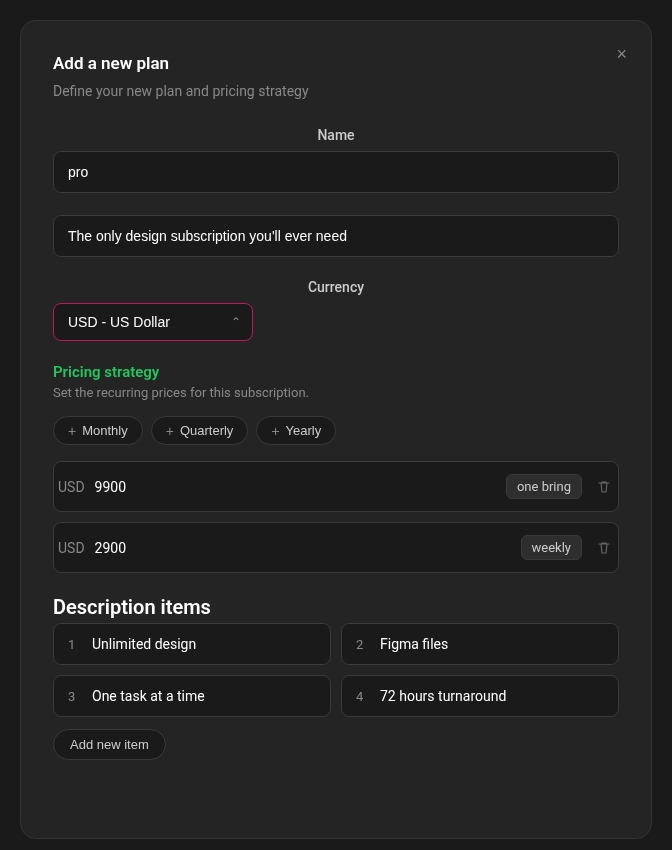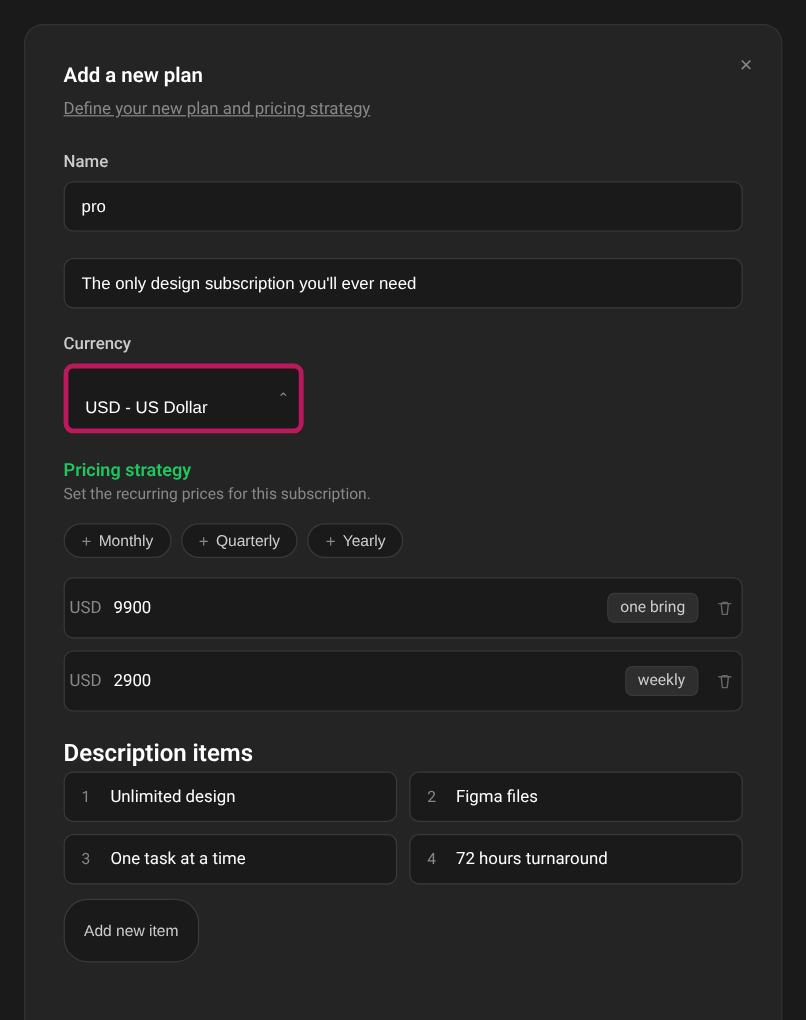--- a/index.html
+++ b/index.html
@@ -57,32 +57,32 @@
       font-size: 17px;
       font-weight: 600;
       color: #ffffff;
       margin-bottom: 10px;
     }
 
     .modal-subtitle {
       font-size: 14px;
       color: #888;
       margin-bottom: 28px;
-      text-decoration: underline;
     }
 
     .field-group {
       margin-bottom: 22px;
     }
 
     .field-label {
       font-size: 14px;
       font-weight: 500;
       color: #cccccc;
       margin-bottom: 8px;
+      text-align: center;
     }
 
     .text-input {
       width: 100%;
       background: #1a1a1a;
       border: 1px solid #3a3a3a;
       border-radius: 8px;
       padding: 12px 14px;
       color: #ffffff;
       font-size: 14px;
@@ -94,23 +94,23 @@
     }
 
     .select-wrapper {
       position: relative;
       width: 200px;
     }
 
     .select-input {
       width: 100%;
       background: #1a1a1a;
-      border: 4px solid #be185d;
+      border: 1px solid #be185d;
       border-radius: 8px;
-      padding: 24px 36px 10px 14px;
+      padding: 10px 36px 10px 14px;
       color: #ffffff;
       font-size: 14px;
       outline: none;
       appearance: none;
       cursor: pointer;
     }
 
     .select-arrow {
       position: absolute;
       right: 12px;
@@ -243,21 +243,21 @@
       font-size: 14px;
     }
 
     .add-item-btn {
       display: inline-flex;
       align-items: center;
       gap: 6px;
       background: #1a1a1a;
       border: 1px solid #3a3a3a;
       border-radius: 20px;
-      padding: 18px 16px;
+      padding: 7px 16px;
       color: #cccccc;
       font-size: 13px;
       cursor: pointer;
       margin-bottom: 24px;
     }
   </style>
 </head>
 <body>
 
 <div class="modal-overlay">

